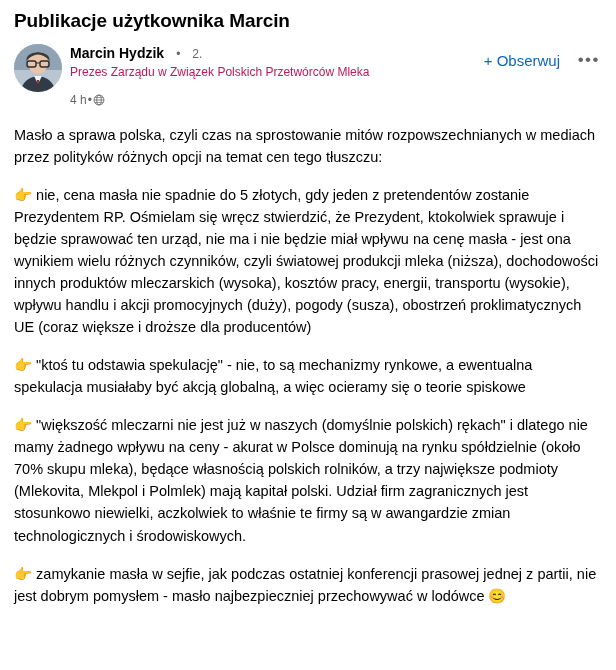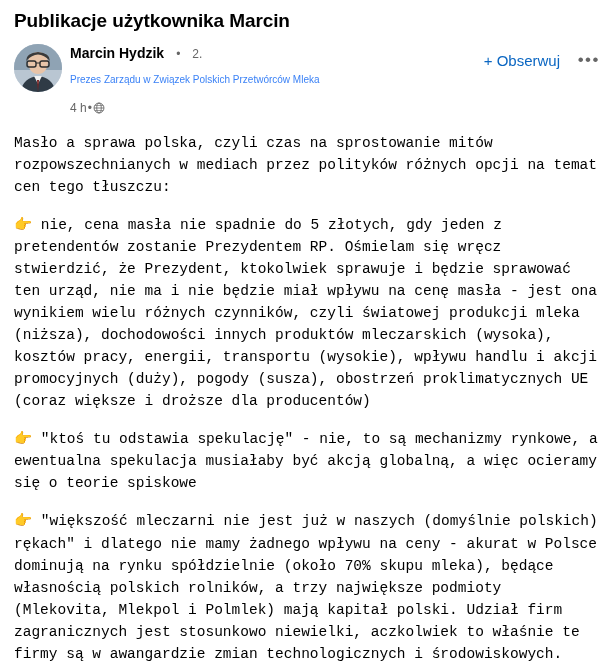--- a/index.html
+++ b/index.html
@@ -66,24 +66,24 @@
   }
   .degree-sep {
     font-size: 12px;
     color: #666666;
   }
   .degree {
     font-size: 12px;
     color: #666666;
   }
   .author-headline {
-    font-size: 10px;
-    color: #3b82f6;
+    font-size: 12px;
+    color: #be185d;
     line-height: 16px;
-    margin-top: 10px;
+    margin-top: 2px;
     white-space: nowrap;
     overflow: hidden;
   }
   .meta-line {
     font-size: 12px;
     color: #666666;
     line-height: 16px;
     margin-top: 12px;
     display: flex;
     align-items: center;
@@ -121,21 +121,20 @@
   }
   .post-body {
     margin-top: 16px;
     font-size: 14.5px;
     line-height: 1.52;
     color: #000000;
   }
   .para {
     margin: 0 0 16px 0;
     text-align: left;
-    font-family: Liberation Mono, monospace;
   }
   .para:last-child { margin-bottom: 0; }
 </style>
 </head>
 <body>
 
 <div class="page">
 
   <div class="page-title">Publikacje użytkownika Marcin</div>
 
@@ -182,16 +181,17 @@
 
       <button class="follow-btn">+ Obserwuj</button>
       <div class="more-btn">•••</div>
     </div>
 
     <div class="post-body">
       <p class="para">Masło a sprawa polska, czyli czas na sprostowanie mitów rozpowszechnianych w mediach przez polityków różnych opcji na temat cen tego tłuszczu:</p>
       <p class="para">👉 nie, cena masła nie spadnie do 5 złotych, gdy jeden z pretendentów zostanie Prezydentem RP. Ośmielam się wręcz stwierdzić, że Prezydent, ktokolwiek sprawuje i będzie sprawować ten urząd, nie ma i nie będzie miał wpływu na cenę masła - jest ona wynikiem wielu różnych czynników, czyli światowej produkcji mleka (niższa), dochodowości innych produktów mleczarskich (wysoka), kosztów pracy, energii, transportu (wysokie), wpływu handlu i akcji promocyjnych (duży), pogody (susza), obostrzeń proklimatycznych UE (coraz większe i droższe dla producentów)</p>
       <p class="para">👉 "ktoś tu odstawia spekulację" - nie, to są mechanizmy rynkowe, a ewentualna spekulacja musiałaby być akcją globalną, a więc ocieramy się o teorie spiskowe</p>
       <p class="para">👉 "większość mleczarni nie jest już w naszych (domyślnie polskich) rękach" i dlatego nie mamy żadnego wpływu na ceny - akurat w Polsce dominują na rynku spółdzielnie (około 70% skupu mleka), będące własnością polskich rolników, a trzy największe podmioty (Mlekovita, Mlekpol i Polmlek) mają kapitał polski. Udział firm zagranicznych jest stosunkowo niewielki, aczkolwiek to właśnie te firmy są w awangardzie zmian technologicznych i środowiskowych.</p>
+      <p class="para">👉 zamykanie masła w sejfie, jak podczas ostatniej konferencji prasowej jednej z partii, nie jest dobrym pomysłem - masło najbezpieczniej przechowywać w lodówce 😊</p>
     </div>
 
   </div>
 </div>
 
 </body></html>

